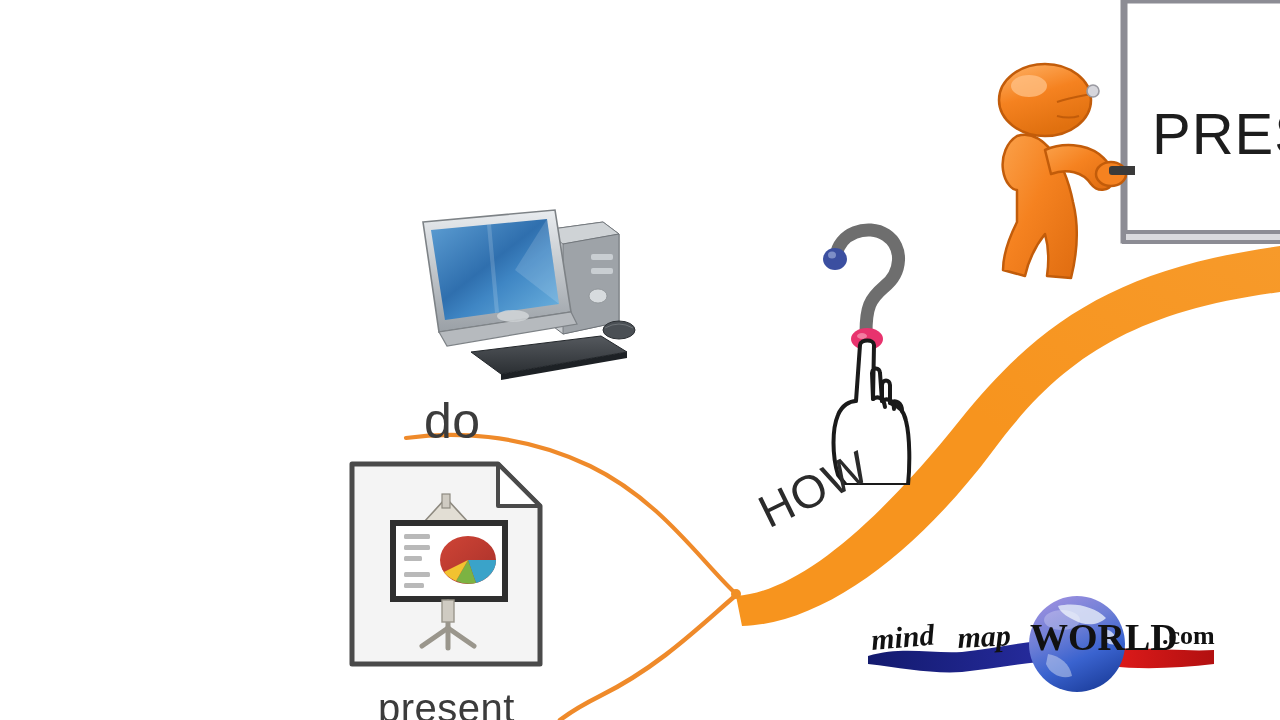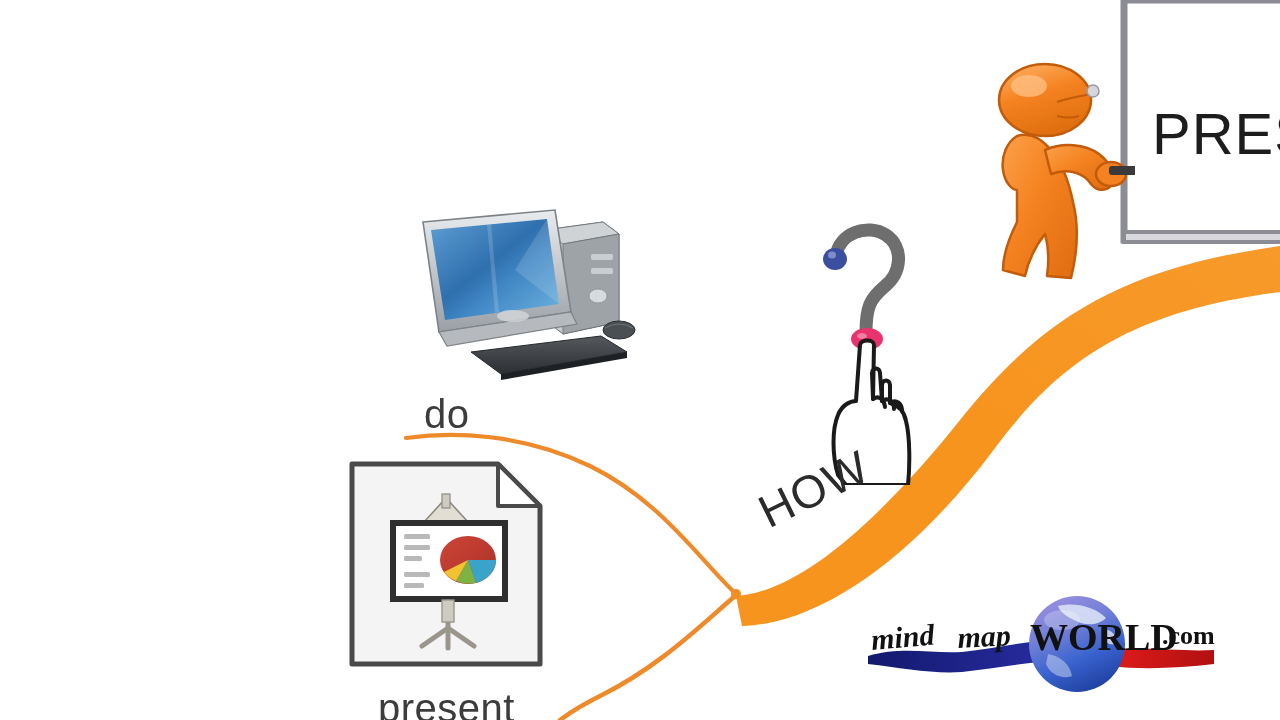--- a/index.html
+++ b/index.html
@@ -25,21 +25,21 @@
     position: absolute;
     color: #3a3a3a;
     font-family: "Liberation Sans", sans-serif;
     font-weight: 400;
     white-space: nowrap;
     letter-spacing: 0.5px;
   }
   #label-do {
     left: 424px;
     top: 392px;
-    font-size: 40px;
+    font-size: 50px;
     color: #3c3c3c;
   }
   #label-present {
     left: 378px;
     top: 686px;
     font-size: 40px;
     color: #3c3c3c;
   }
   #label-how {
     left: 750px;

